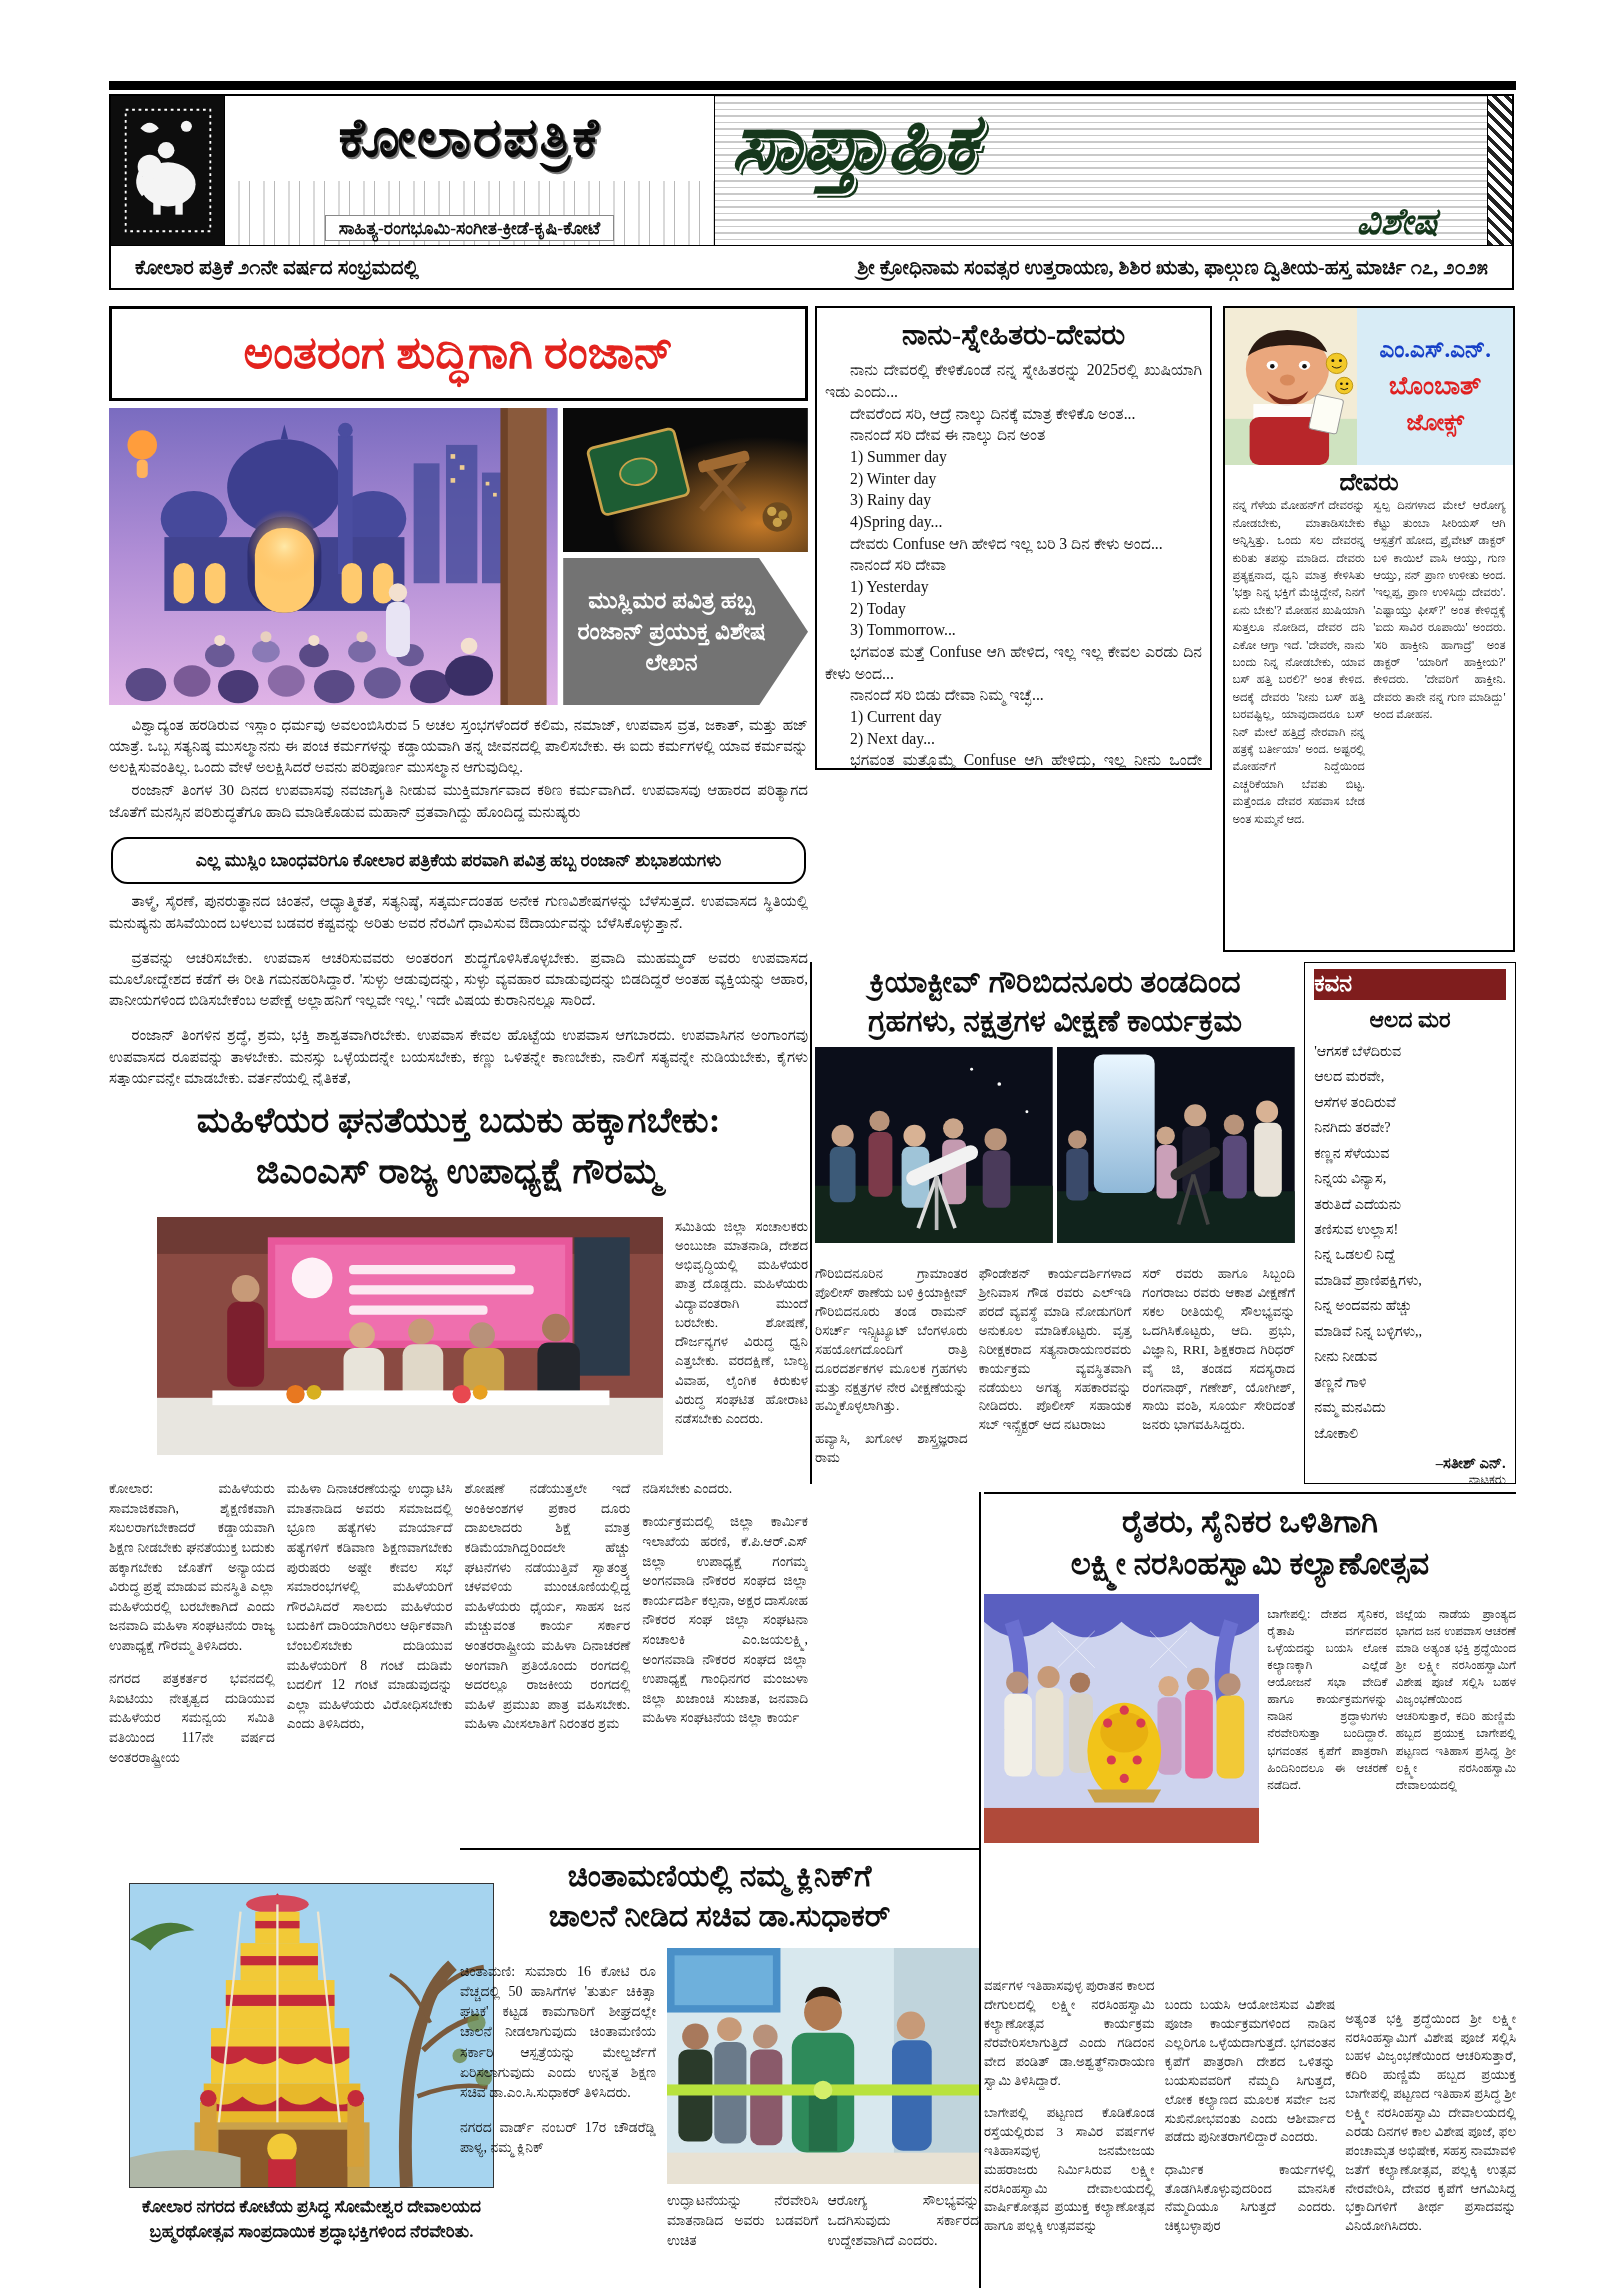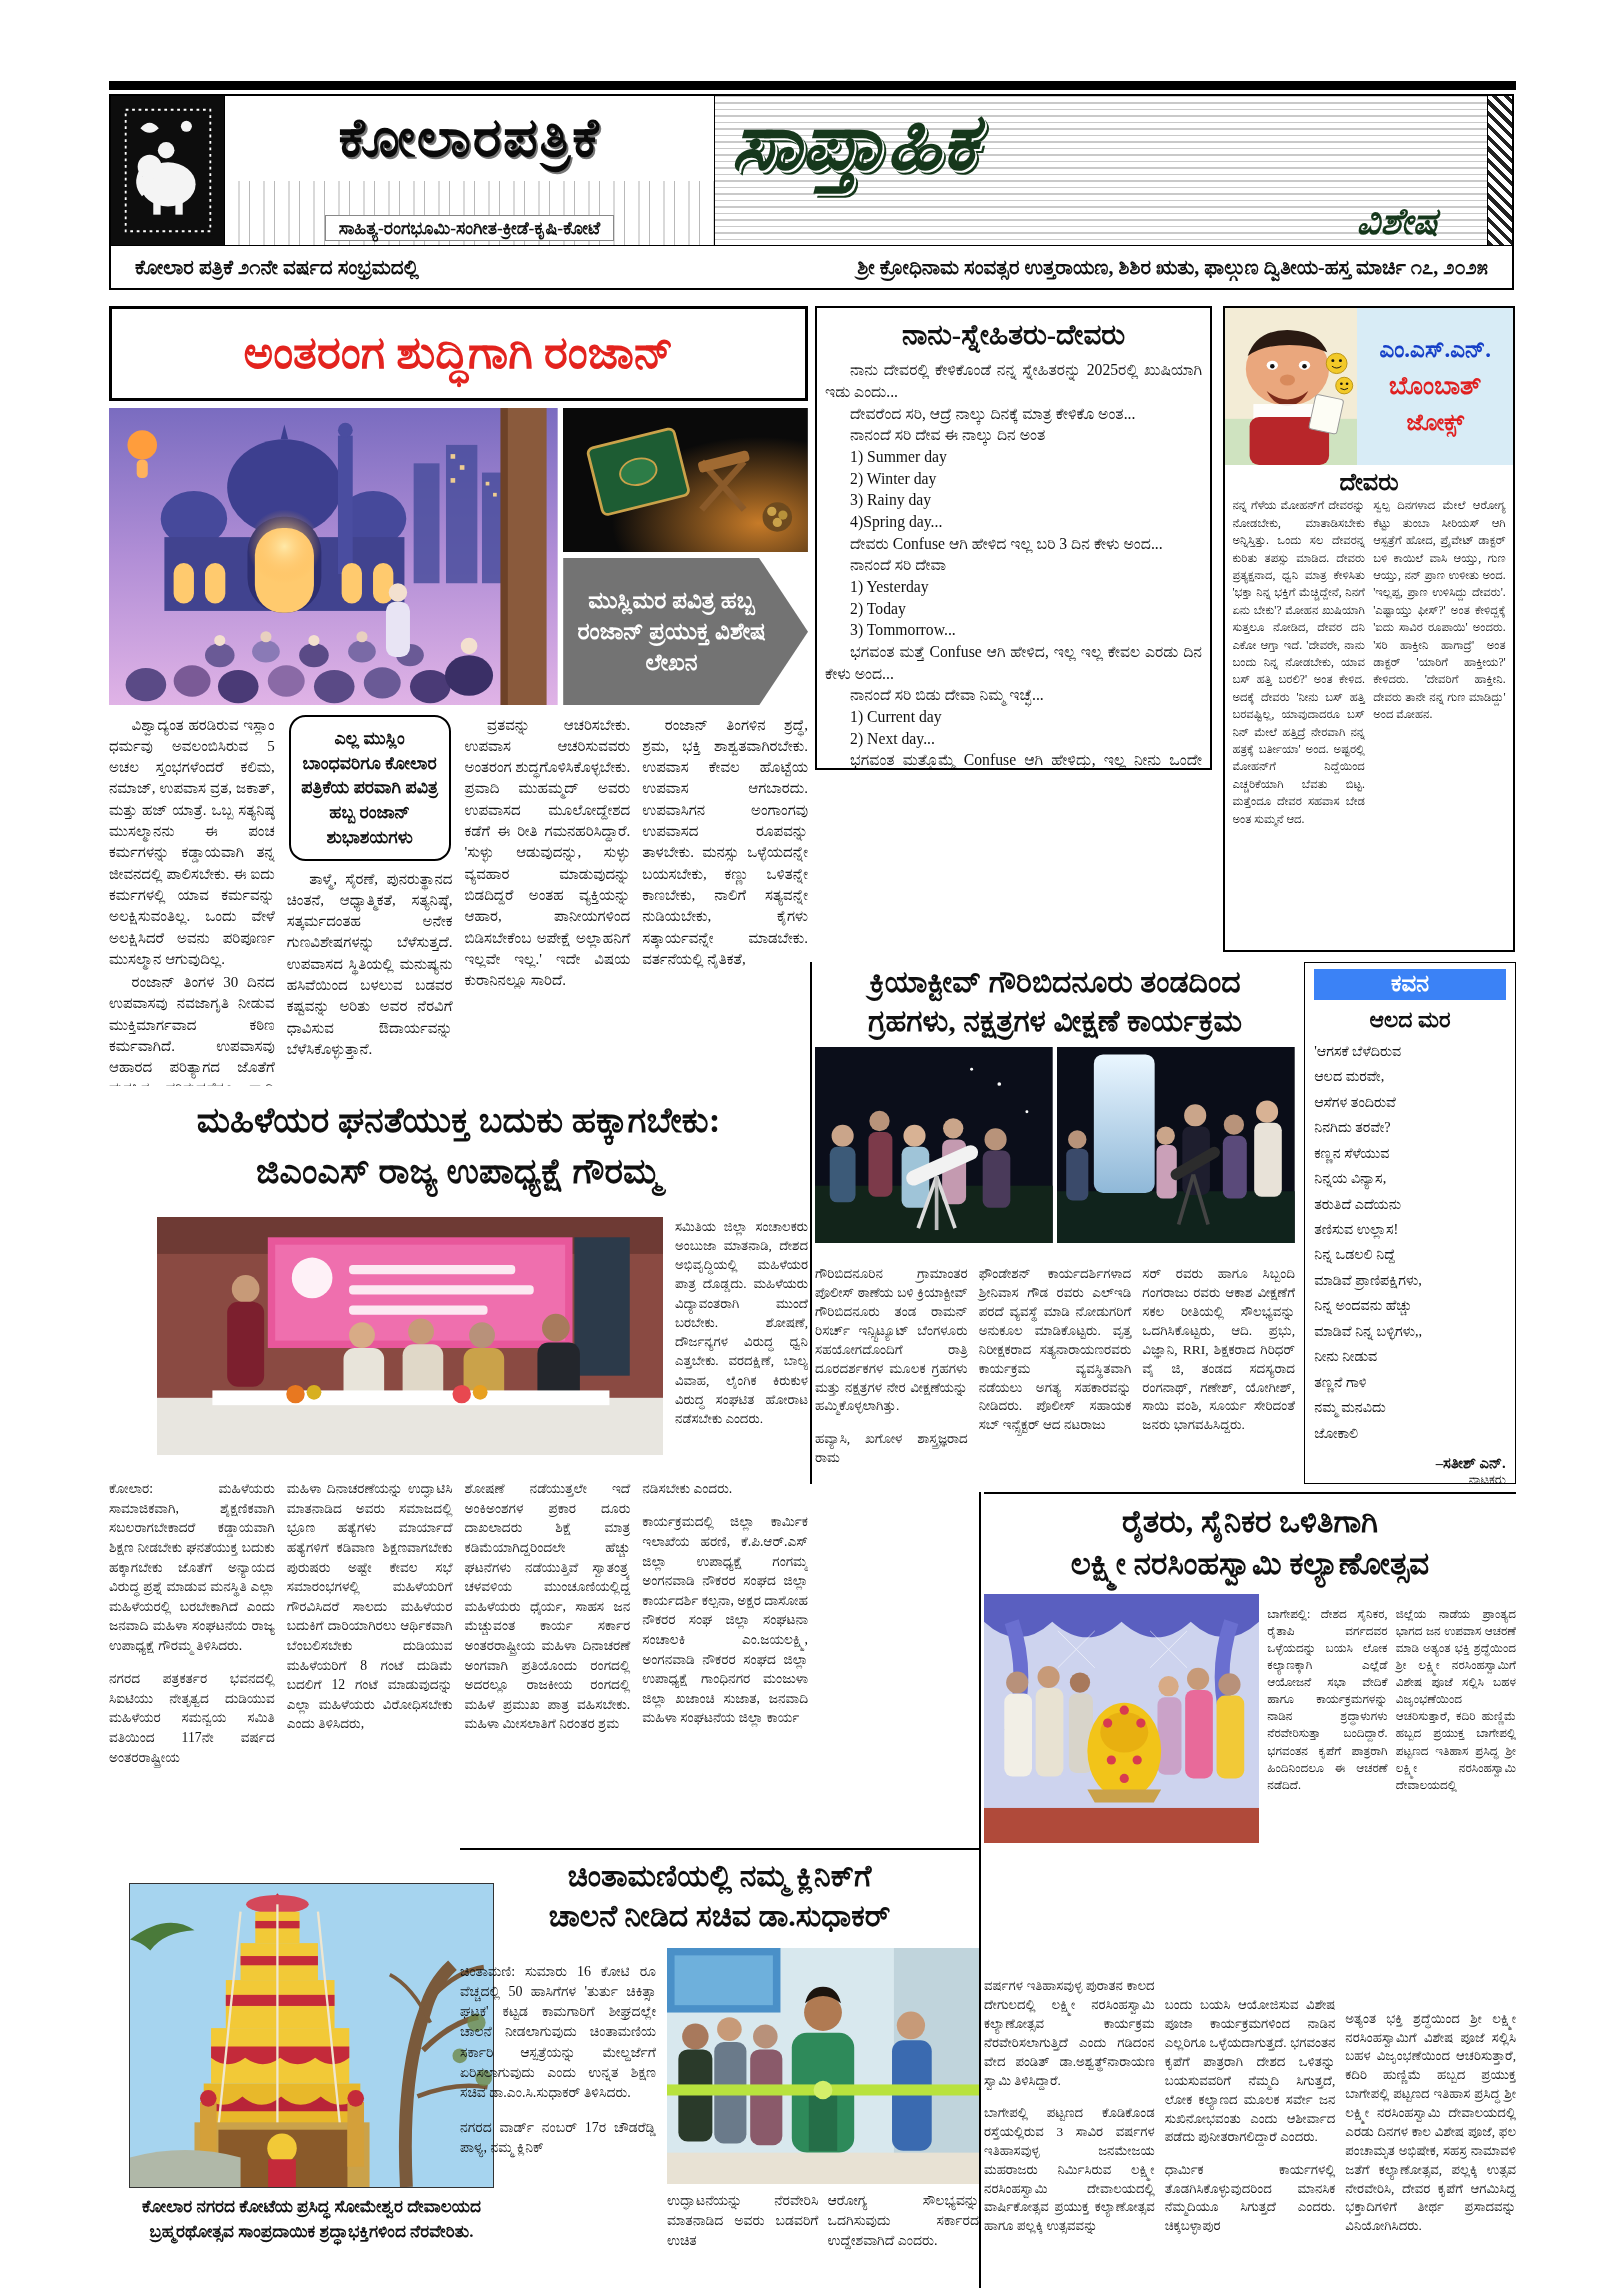--- a/index.html
+++ b/index.html
@@ -38,21 +38,21 @@
   #ramzan-headbox{border:3.7px solid #000;height:89px;display:flex;align-items:center;justify-content:center;}
   #ramzan-headline{color:#e3231e;font-weight:bold;font-size:45px;}
   #ramzan-photos{display:flex;gap:5.5px;margin-top:7.4px;height:297px;}
   .ph{position:relative;overflow:hidden;}
   #mosque-photo{width:449px;height:297px;}
   #ramzan-right{width:245px;display:flex;flex-direction:column;gap:5.5px;}
   #quran-photo{width:100%;height:144px;}
   #ramzan-callout{flex:1;background:#737373;color:#fff;font-weight:bold;font-size:23px;line-height:1.35;
      display:flex;align-items:center;justify-content:center;text-align:center;padding:5.5px 41px 5.5px 13px;
      clip-path:polygon(0 0,80% 0,100% 50%,80% 100%,0 100%);}
-  #ramzan-body{display:flex;gap:12px;margin-top:9.2px;height:371px;overflow:hidden;}
+  #ramzan-body{display:flex;gap:12px;margin-top:9.2px;height:371px;overflow:hidden;flex-direction:column;}
   .rcol{flex:1;font-size:15px;line-height:1.42;}
   .rcol p,.bodytext p{margin:0 0 1.8px 0;text-indent:1.5em;}
   #ramzan-blurb{border:2.8px solid #000;border-radius:16.6px;padding:9.2px 7.4px;font-weight:bold;
      font-size:17.5px;text-align:center;margin:0 1.8px 7.4px 1.8px;}
 
   
   #friends{left:815px;top:306px;width:397px;height:464px;border:2.8px solid #000;padding:11px 8px;box-sizing:border-box;overflow:hidden;}
   #friends-title{text-align:center;font-weight:bold;font-size:28px;margin:0 0 7.4px 0;}
   #friends-body{font-size:15.7px;line-height:1.38;}
   #friends-body p{margin:0;text-indent:1.6em;}
@@ -73,21 +73,21 @@
   
   #astro{left:815px;top:962px;width:480px;height:522px;overflow:hidden;}
   #astro-headline{text-align:center;font-weight:bold;font-size:30px;line-height:1.3;}
   #astro-photos{display:flex;gap:4.6px;margin-top:7.4px;height:196px;}
   #night1-photo,#night2-photo{flex:1;height:100%;}
   #astro-body{display:flex;gap:11px;margin-top:8.3px;height:223px;overflow:hidden;}
   .acol{flex:1;font-size:13.5px;line-height:1.4;}
 
   
   #poem{left:1304px;top:962px;width:212px;height:522px;border:1.8px solid #000;box-sizing:border-box;padding:5.5px 9.2px;overflow:hidden;}
-  #poem-band{background:#3b82f6;color:#fff;font-weight:bold;font-size:23px;text-align:center;padding:2.8px 0;}
+  #poem-band{background:#7f1d1d;color:#fff;font-weight:bold;font-size:23px;text-align:left;padding:2.8px 0;}
   #poem-title{text-align:center;font-weight:bold;font-size:22px;margin:7.4px 0 5.5px 0;}
   #poem-lines{font-size:14.3px;line-height:1.78;}
   #poem-lines p{margin:0;}
   #poem-sign{text-align:right;font-weight:bold;font-size:14.8px;margin-top:9.2px;}
   #poem-sign2{text-align:right;font-size:13px;}
 
   
   #women{left:109px;top:1096px;width:699px;height:748px;overflow:hidden;}
   #women-headline{text-align:center;font-weight:bold;font-size:35px;line-height:1.45;}
   #women-row{display:flex;gap:12px;margin-top:19px;height:238px;padding-left:48px;}

